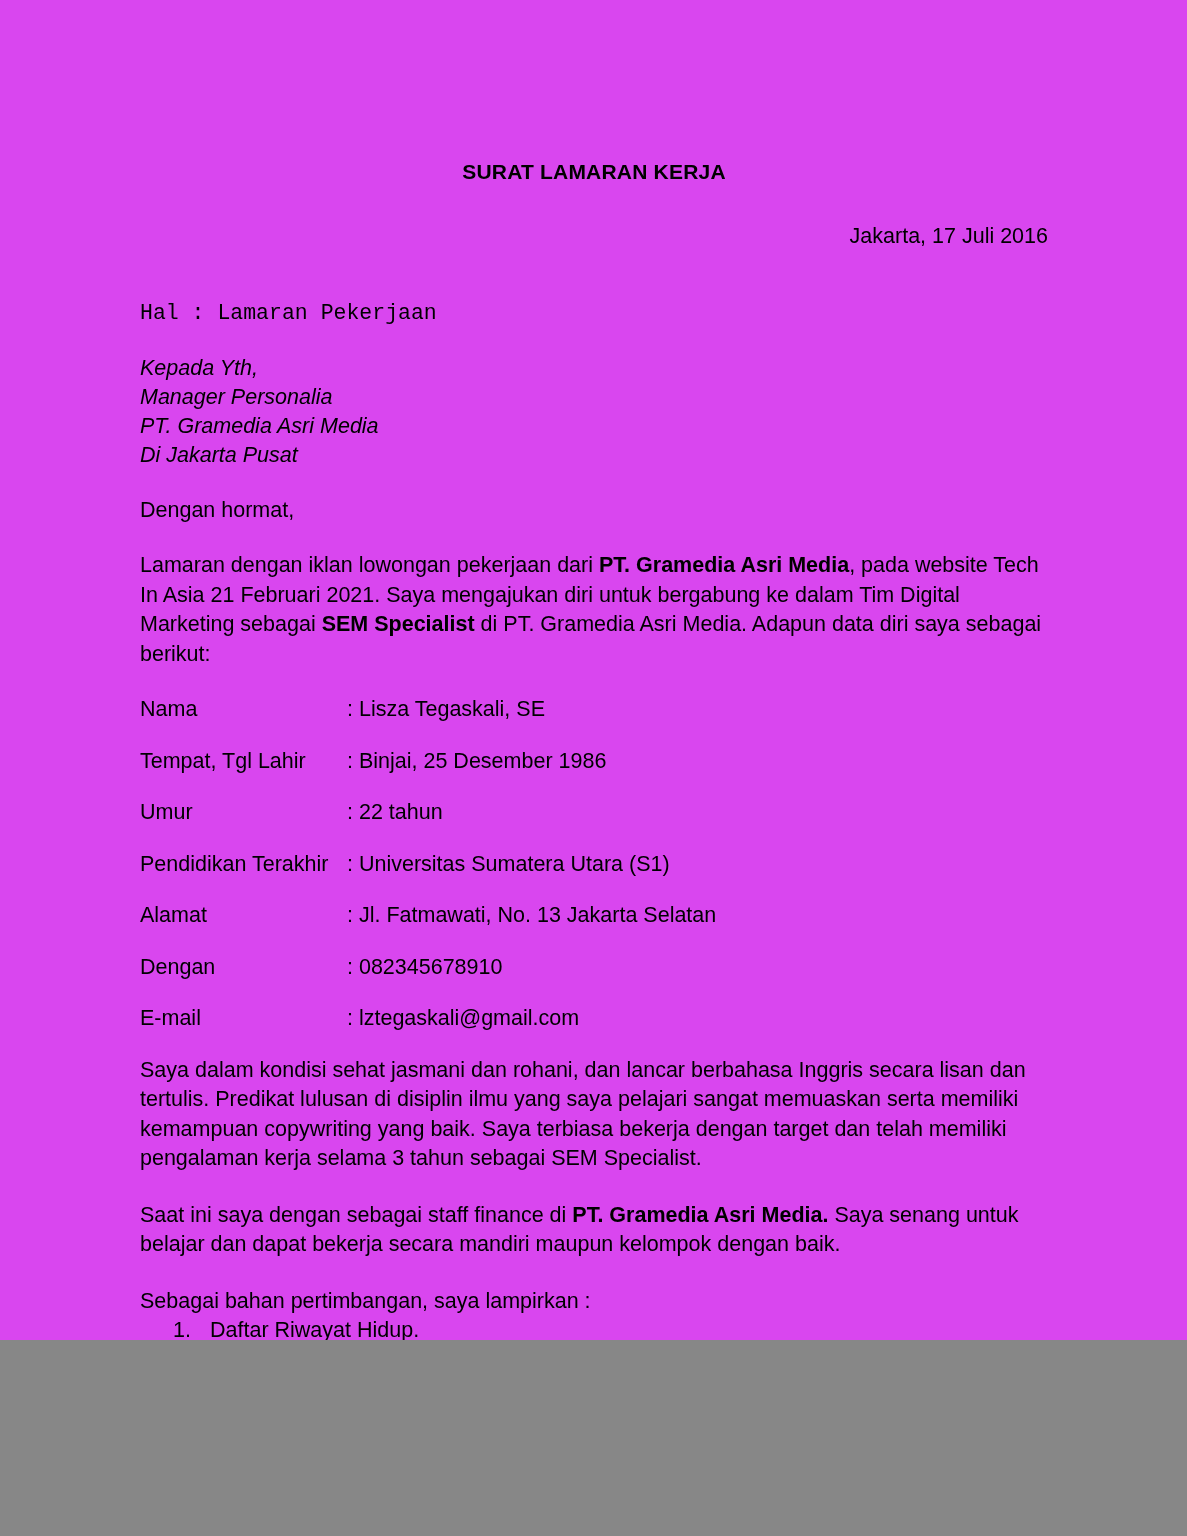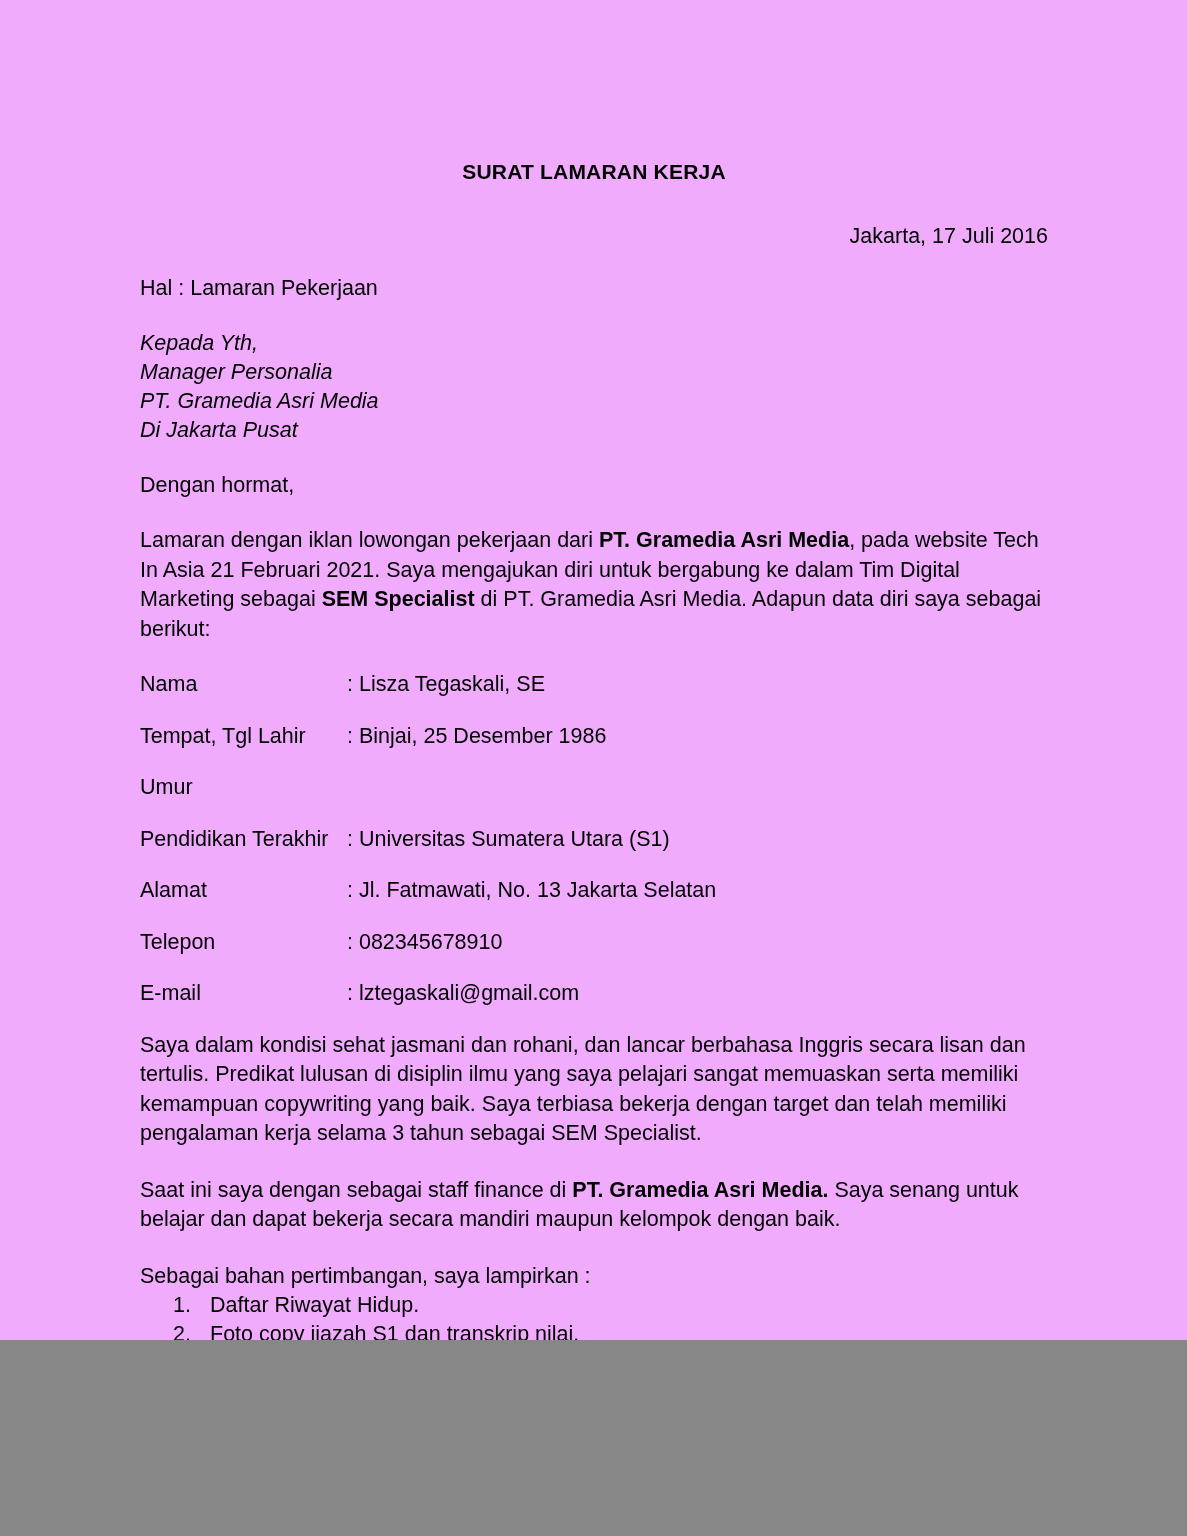--- a/index.html
+++ b/index.html
@@ -16,21 +16,21 @@
     overflow: hidden;
     -webkit-font-smoothing: antialiased;
   }
 
   .page {
     position: absolute;
     left: 0;
     top: 0;
     width: 1187px;
     height: 1500px;
-    background: #f0abfc;
+    background: #d946ef;
   }
 
   .content {
     position: absolute;
     left: 140px;
     top: 0;
     width: 908px;
   }
 
   .doc-title {
@@ -47,21 +47,21 @@
     font-size: 21.5px;
     line-height: 28px;
     margin-top: 36px;
   }
 
   .block {
     font-size: 21.5px;
     line-height: 29px;
   }
 
-  .gap-hal   { margin-top: 24px; }
+  .gap-hal   { margin-top: 49px; font-family: Liberation Mono, monospace; }
   .gap-kepada{ margin-top: 26px; font-style: italic; }
   .gap-hormat{ margin-top: 26px; }
   .gap-intro { margin-top: 26px; }
   .gap-para  { margin-top: 27px; }
   .gap-list  { margin-top: 23px; }
 
   .intro-par {
     font-size: 21.5px;
     line-height: 29.5px;
     text-align: left;
@@ -146,31 +146,32 @@
       <div class="field-row">
         <div class="field-label">Nama</div>
         <div class="field-value">: Lisza Tegaskali, SE</div>
       </div>
       <div class="field-row">
         <div class="field-label">Tempat, Tgl Lahir</div>
         <div class="field-value">: Binjai, 25 Desember 1986</div>
       </div>
       <div class="field-row">
         <div class="field-label">Umur</div>
+        <div class="field-value">: 22 tahun</div>
       </div>
       <div class="field-row">
         <div class="field-label">Pendidikan Terakhir</div>
         <div class="field-value">: Universitas Sumatera Utara (S1)</div>
       </div>
       <div class="field-row">
         <div class="field-label">Alamat</div>
         <div class="field-value">: Jl. Fatmawati, No. 13 Jakarta Selatan</div>
       </div>
       <div class="field-row">
-        <div class="field-label">Telepon</div>
+        <div class="field-label">Dengan</div>
         <div class="field-value">: 082345678910</div>
       </div>
       <div class="field-row">
         <div class="field-label">E-mail</div>
         <div class="field-value">: lztegaskali@gmail.com</div>
       </div>
     </div>
 
     <div class="intro-par">Saya dalam kondisi sehat jasmani dan rohani, dan lancar berbahasa Inggris secara lisan dan tertulis. Predikat lulusan di disiplin ilmu yang saya pelajari sangat memuaskan serta memiliki kemampuan copywriting yang baik. Saya terbiasa bekerja dengan target dan telah memiliki pengalaman kerja selama 3 tahun sebagai SEM Specialist.</div>
 

